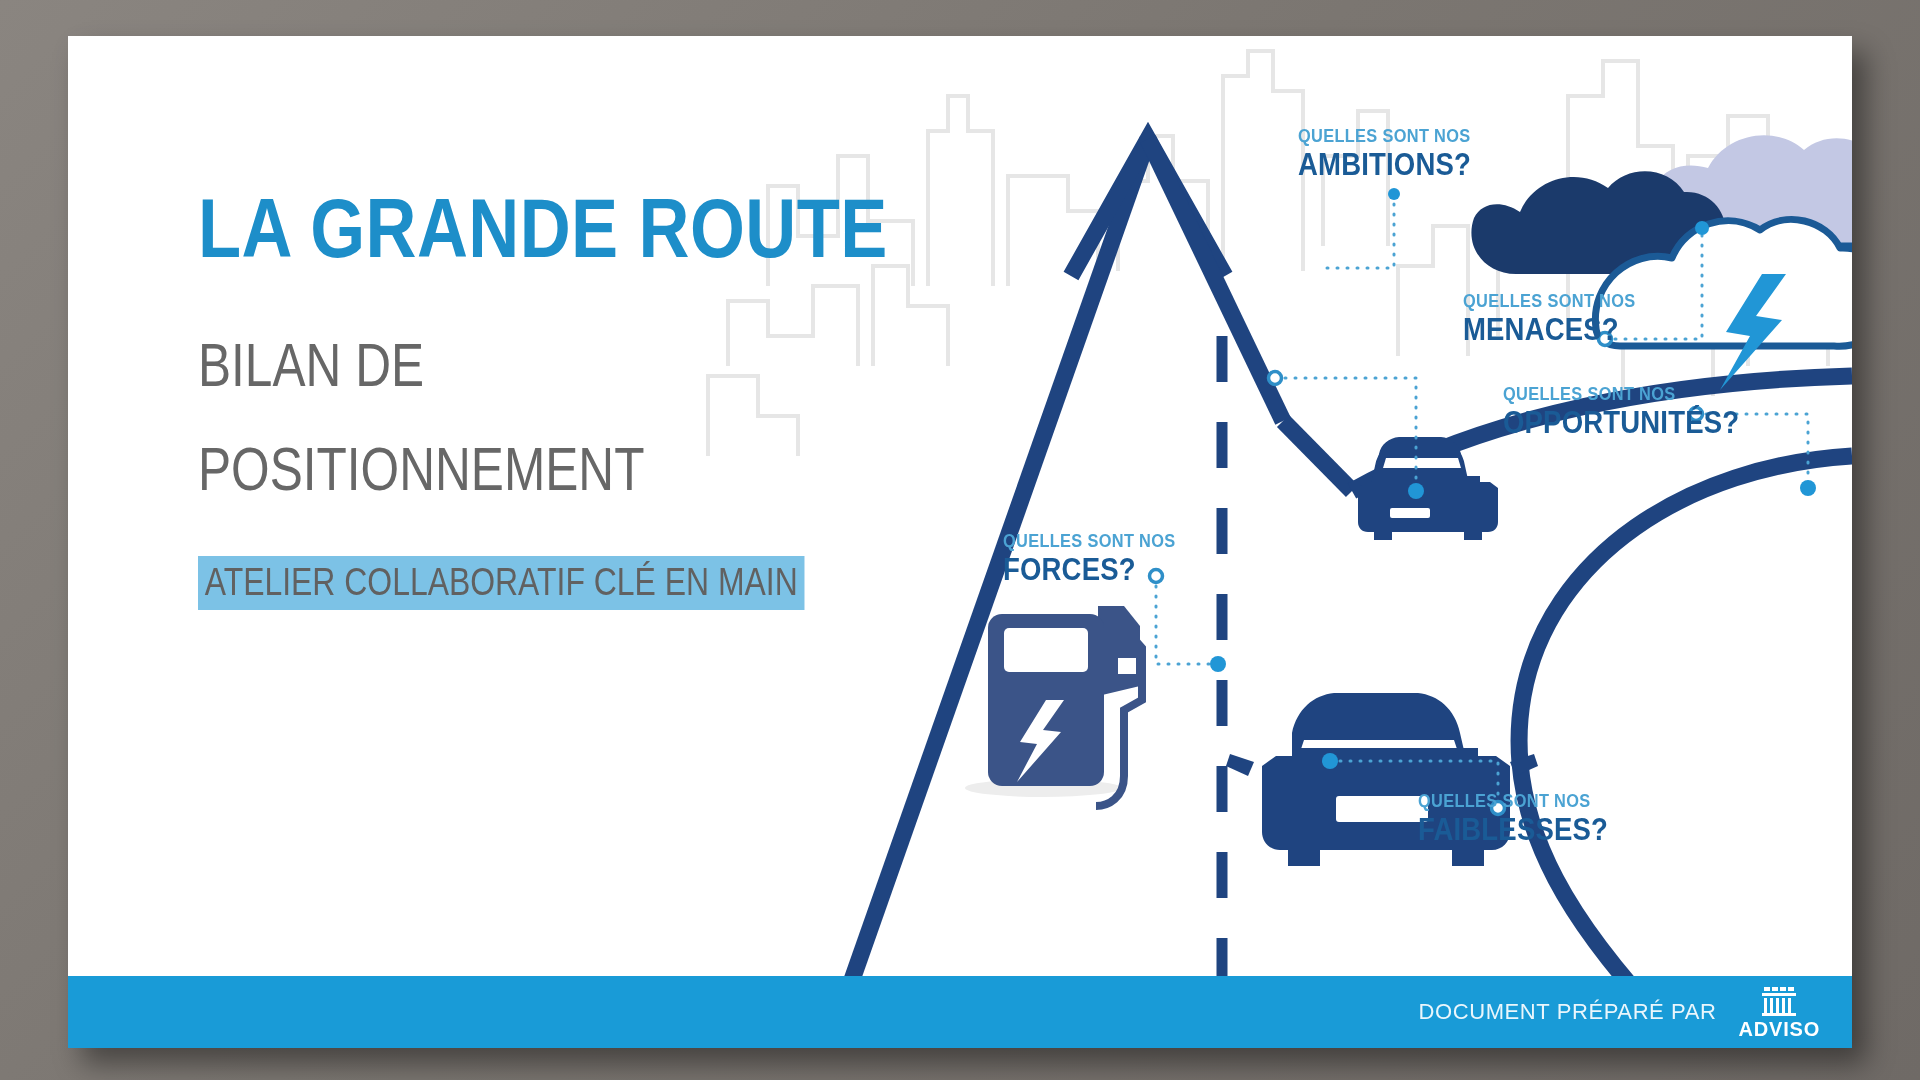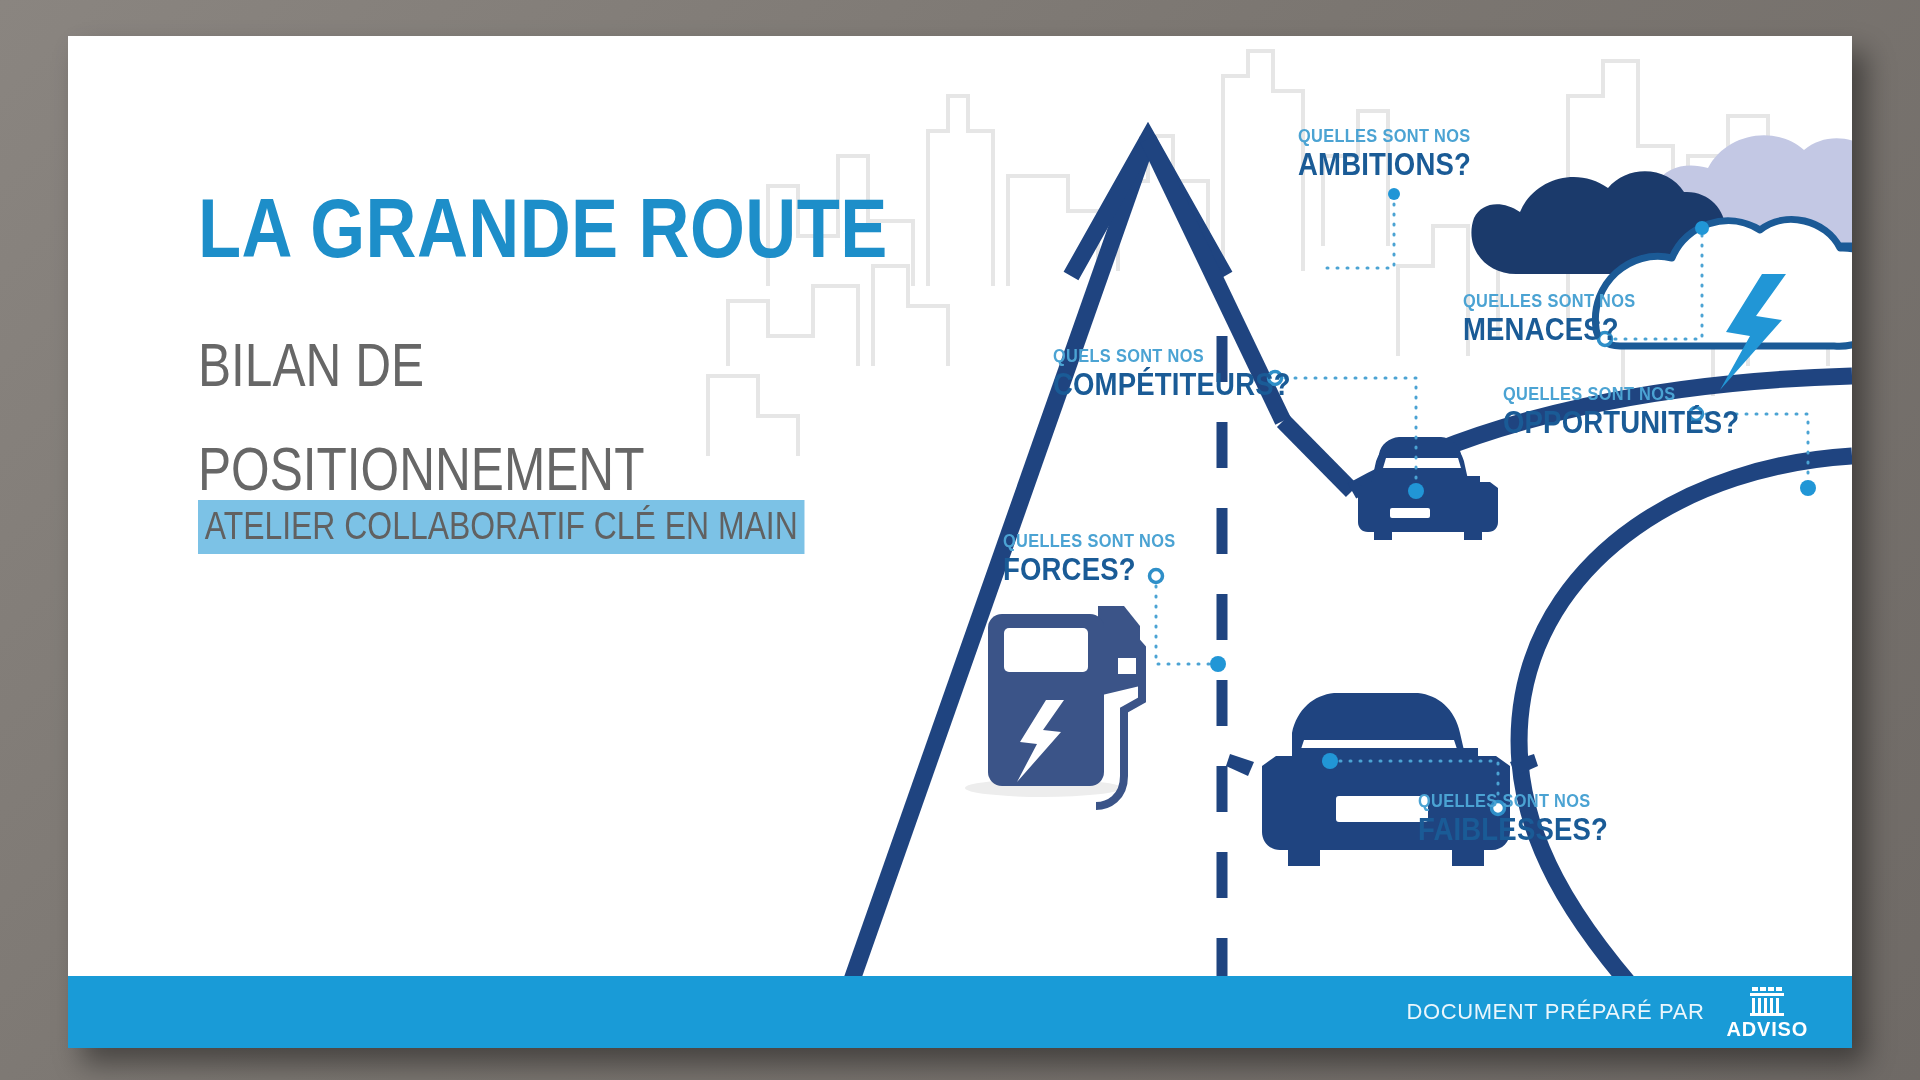--- a/index.html
+++ b/index.html
@@ -31,21 +31,21 @@
     white-space:nowrap;margin:0;
   }
   .sub1,.sub2{
     font-family:"Liberation Sans Narrow","Liberation Sans",sans-serif;
     font-weight:400;font-size:62px;line-height:1;color:#676767;
     transform:scaleX(.80);transform-origin:left center;
     white-space:nowrap;margin:0;
   }
   .sub1{margin-top:64px;}
   .sub2{margin-top:42px;}
-  .tagline-wrap{display:inline-block;}
+  .tagline-wrap{margin-top:56px;display:inline-block;}
   .tagline{
     display:inline-block;
     background:#7cc2e6;color:#616161;
     font-family:"Liberation Sans Narrow","Liberation Sans",sans-serif;
     font-weight:400;font-size:38px;line-height:1.18;
     padding:4px 8px 5px 8px;
     transform:scaleX(.84);transform-origin:left center;
     white-space:nowrap;
   }
 
@@ -74,21 +74,21 @@
   #co-menaces{left:1395px;top:255px;}
   #co-opportunites{left:1435px;top:348px;}
   #co-forces{left:935px;top:495px;}
   #co-faiblesses{left:1350px;top:755px;}
 
   
   .footer{
     position:absolute;left:0;bottom:0;width:1784px;height:72px;
     background:#199bd7;z-index:60;
     display:flex;align-items:center;justify-content:flex-end;
-    padding-right:44px;box-sizing:border-box;
+    padding-right:32px;box-sizing:border-box;
   }
   .footer-text{
     color:#eaf6fc;font-family:"Liberation Sans",sans-serif;
     font-weight:400;font-size:22px;letter-spacing:.6px;margin-right:22px;
   }
   .logo{display:flex;flex-direction:column;align-items:center;line-height:1;}
   .logo-mark{width:38px;height:30px;margin-bottom:3px;}
   .logo-word{
     color:#ffffff;font-family:Liberation Sans, sans-serif;
     font-weight:700;font-size:20px;letter-spacing:.8px;
@@ -240,24 +240,20 @@
       <div class="tagline-wrap">
         <span class="tagline">ATELIER COLLABORATIF CLÉ EN MAIN</span>
       </div>
     </div>
 
     <div class="callout" id="co-ambitions">
       <span class="small">QUELLES SONT NOS</span>
       <span class="big">AMBITIONS?</span>
     </div>
 
-    <div class="callout" id="co-competiteurs">
-      <span class="small">QUELS SONT NOS</span>
-      <span class="big">COMPÉTITEURS?</span>
-    </div>
 
     <div class="callout" id="co-menaces">
       <span class="small">QUELLES SONT NOS</span>
       <span class="big">MENACES?</span>
     </div>
 
     <div class="callout" id="co-opportunites">
       <span class="small">QUELLES SONT NOS</span>
       <span class="big">OPPORTUNITÉS?</span>
     </div>

